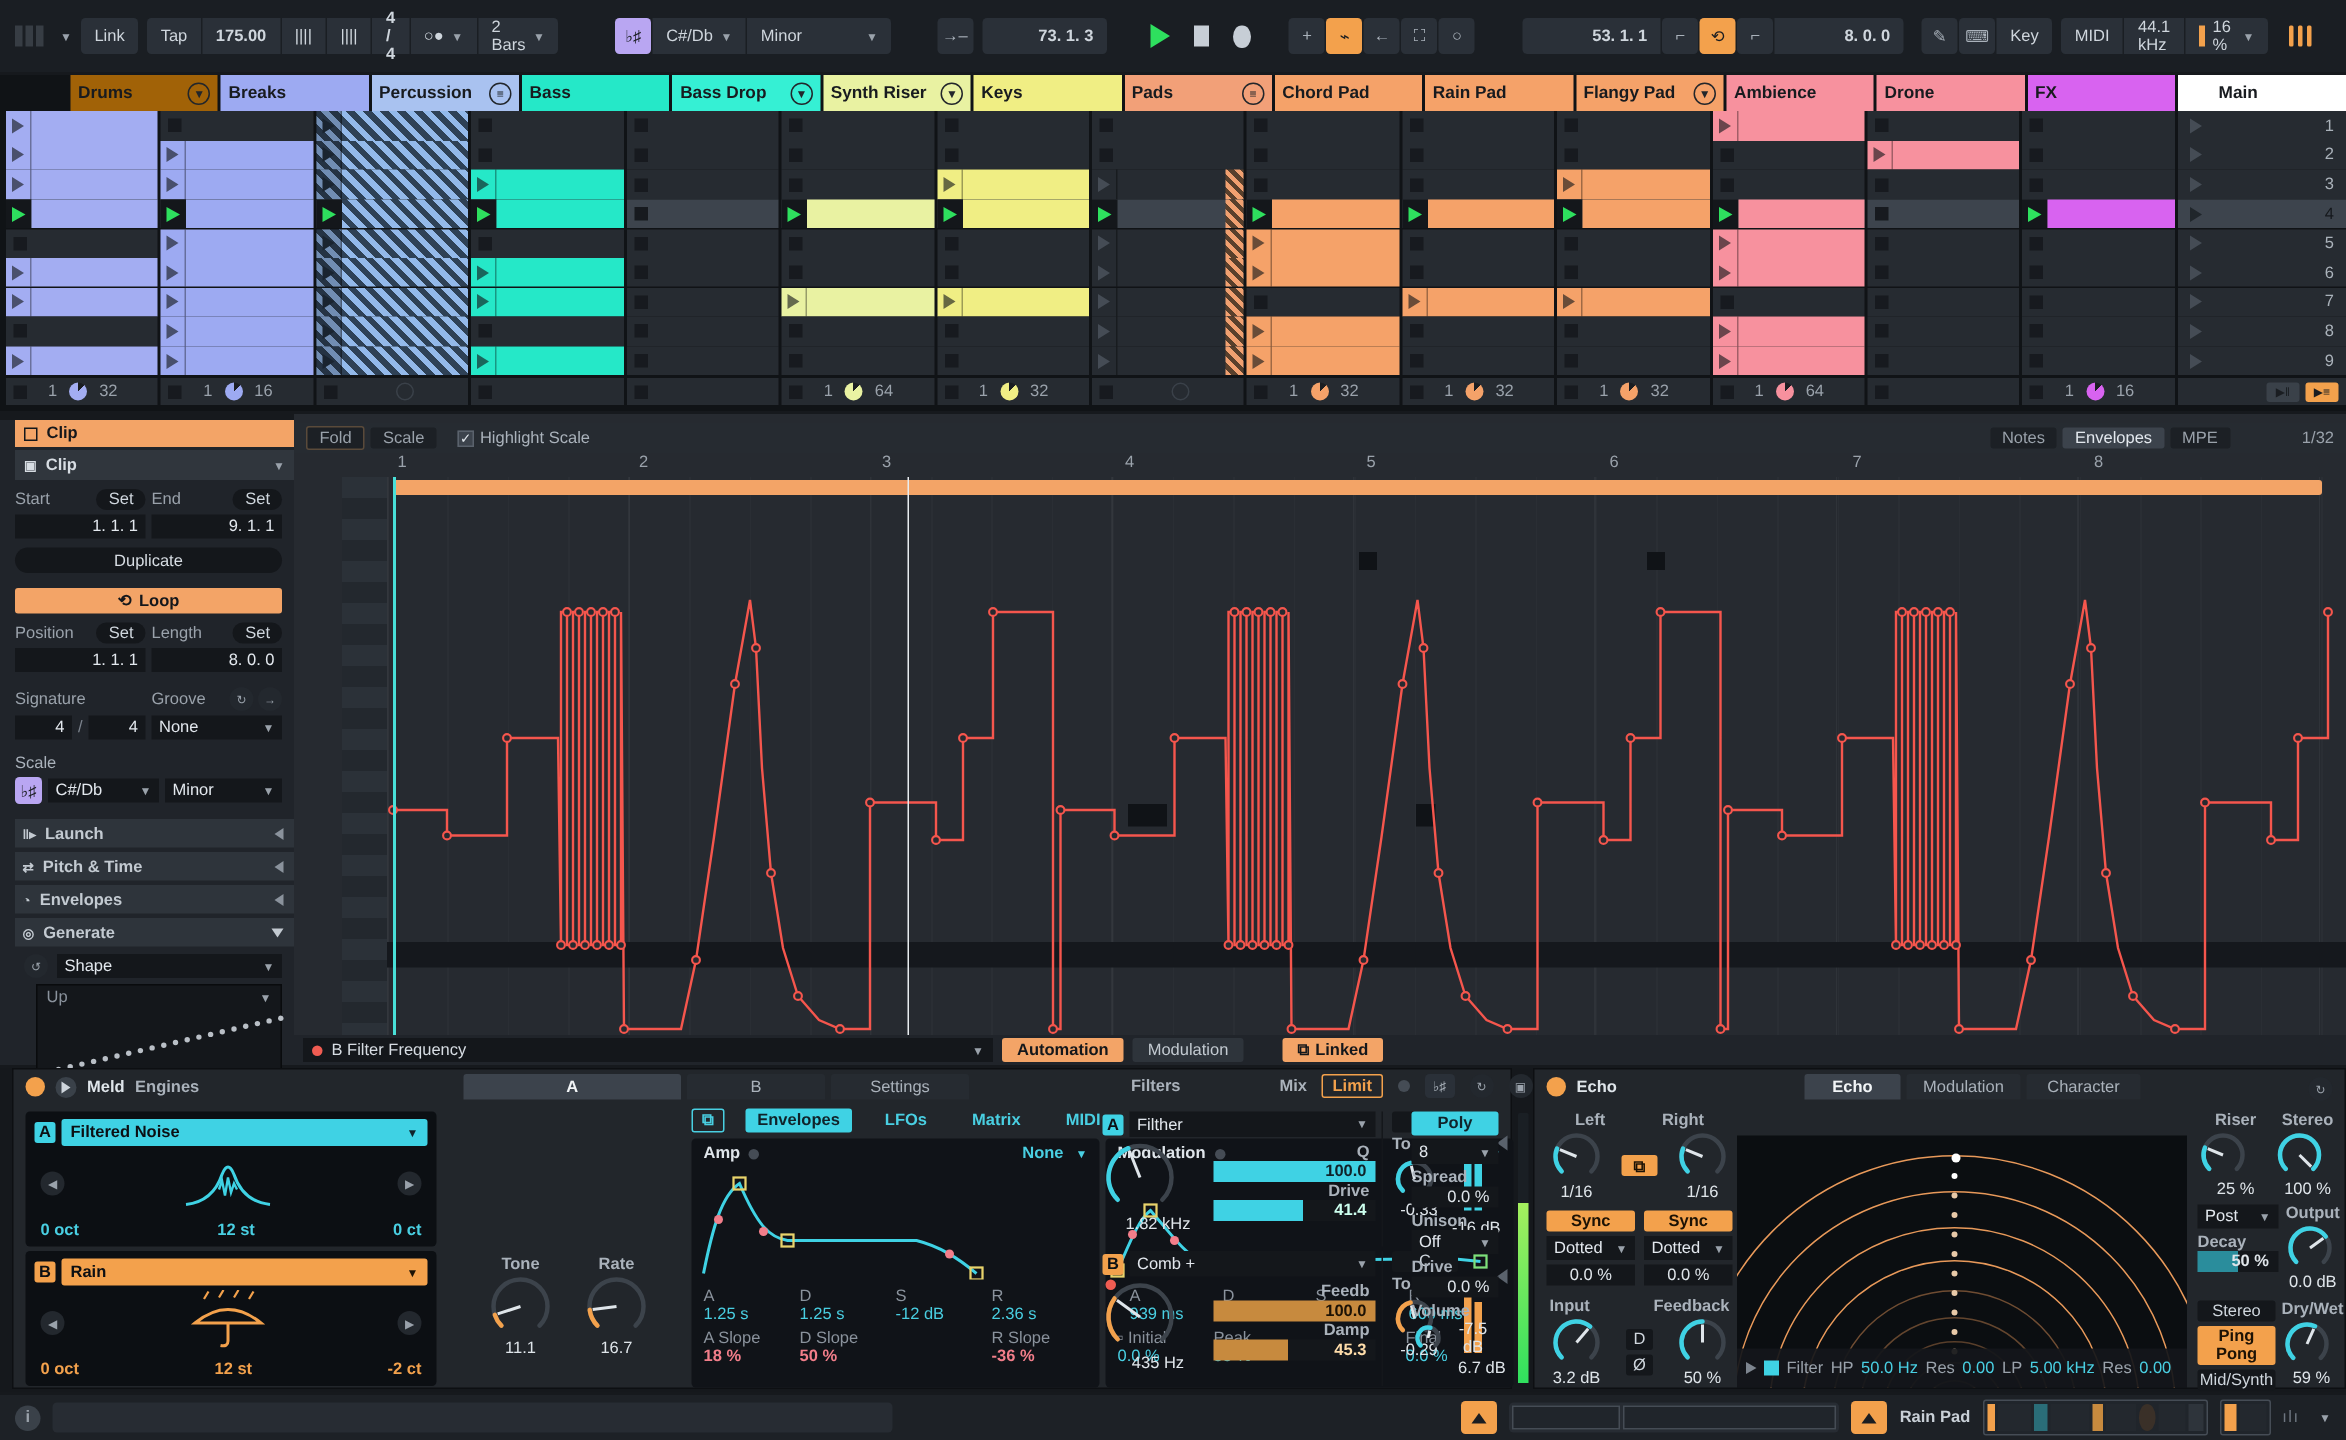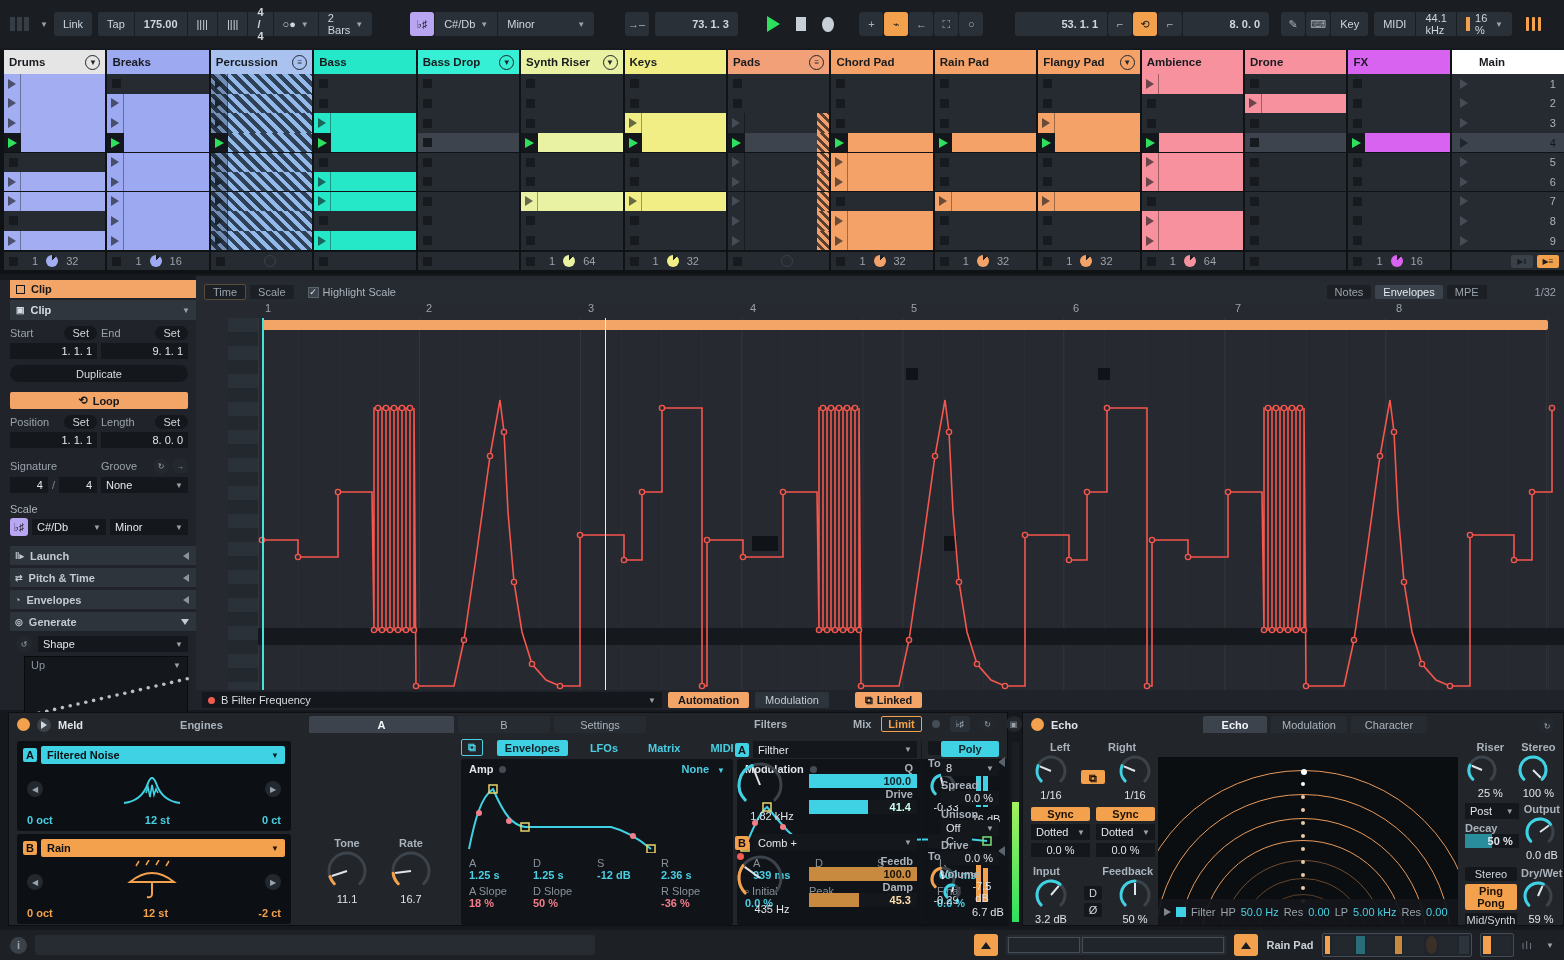--- a/index.html
+++ b/index.html
@@ -123,21 +123,21 @@
 .knob svg{display:block}
 .klabel{text-align:center;color:#aab2bb;font-weight:bold}
 .kval{text-align:center;color:#dfe5ea}
 .tabs{position:absolute;display:flex;gap:4px}
 .tab{height:17px;background:#262b31;color:#aab2bb;display:flex;align-items:center;justify-content:center;border-radius:2px 2px 0 0}
 .tab.sel{background:#3c434c;color:#f2f5f7;font-weight:bold}
 .subtab{color:#49cfe2;font-weight:bold;padding:2px 8px;border-radius:2px}
 .subtab.sel{background:#3fd2e4;color:#10232a}
 .linkbox{border:1px solid #49cfe2;border-radius:2px;color:#49cfe2;padding:1px 6px;font-weight:bold}
 .adsr-lab{color:#8a929c}
-.adsr-val{color:#49cfe2;font-weight:bold}
+.adsr-val{color:#49cfe2;font-weight:normal}
 .slope-val{color:#f27e8a;font-weight:bold}
 .fieldbox{background:#14171b;color:#dfe5ea;padding:1px 6px;text-align:right}
 .cybox{background:#3fd2e4;color:#10232a;font-weight:bold;text-align:right;padding:1px 6px}
 .orbox{background:#c78a3e;color:#1c1205;font-weight:bold;text-align:right;padding:1px 6px}
 .meter{position:absolute;display:flex;gap:2px;align-items:flex-end}
 .meter i{width:5px;display:block}
 .limitbtn{border:1.5px solid #f3a14c;color:#f3a14c;font-weight:bold;border-radius:2px;padding:0 6px;height:16px;display:flex;align-items:center}
 .polybtn{background:#3fd2e4;color:#10232a;font-weight:bold;border-radius:2px;text-align:center;padding:2px 0}
 .vlab{color:#aab2bb;font-weight:bold}
 .obtn{background:#f3a14c;color:#1c1205;font-weight:bold;text-align:center;border-radius:2px;padding:1px 0}
@@ -237,21 +237,21 @@
         <i class="vbar"></i>
         <i class="vbar"></i>
       </span>
     <span style="margin-left:10px"><i class="hbar"></i><i class="hbar"></i><i class="hbar"></i></span>
   </div>
 </div>
 
 <div id="session" class="abs">
   <div id="sess-inner" style="padding-left:4px">
     <div id="thead">
-        <div class="th" style="background: #e5e5e5;">
+        <div class="th" style="background: #a16207; margin-left: 43px;">
           <span>Drums</span>
           <span class="circ">▼</span>
         </div>
         <div class="th" style="background: rgb(157, 170, 242);">
           <span>Breaks</span>
         </div>
         <div class="th" style="background: rgb(169, 194, 240);">
           <span>Percussion</span>
           <span class="circ">≡</span>
         </div>
@@ -1278,21 +1278,21 @@
           <circle cx="138.6" cy="9.399999999999999" r="1.8" fill="#b9bfc6"></circle>
           <circle cx="146.4" cy="7.600000000000001" r="1.8" fill="#b9bfc6"></circle>
           <circle cx="154.2" cy="5.799999999999997" r="1.8" fill="#b9bfc6"></circle>
         </g>
       </svg>
   </div>
 </div>
 
 <div id="editor" class="abs">
   <div id="ed-toolbar">
-    <span class="ed-btn fold">Time</span>
+    <span class="ed-btn fold">Fold</span>
     <span class="ed-btn">Scale</span>
     <span class="chkbox" style="margin-left:10px">✓</span>
     <span style="color:#aab2bb">Highlight Scale</span>
     <span style="flex:1"></span>
     <span class="ed-btn">Notes</span>
     <span class="ed-btn lit">Envelopes</span>
     <span class="ed-btn">MPE</span>
     <span style="width:40px"></span>
     <span style="color:#9aa2ab">1/32</span>
   </div>
@@ -1411,21 +1411,21 @@
 
 <div id="devices" class="abs">
 
   <div class="dev" style="left:8px;width:1000px">
     <div class="dev-head">
       <span class="pwr"></span>
       <span class="exp">
           <i></i>
         </span>
       <span>Meld</span>
-      <span style="margin-left:90px;color:#aab2bb">Engines</span>
+      <span style="color:#aab2bb">Engines</span>
     </div>
     <div class="tabs" style="left:300px;top:3px">
       <span class="tab sel" style="width:145px">A</span>
       <span class="tab" style="width:92px">B</span>
       <span class="tab" style="width:92px">Settings</span>
     </div>
     <div class="tabs" style="left:745px;top:3px;align-items:center;gap:10px">
       <span style="color:#aab2bb;font-weight:bold">Filters</span>
       <span style="width:46px"></span>
       <span style="color:#aab2bb;font-weight:bold">Mix</span>

